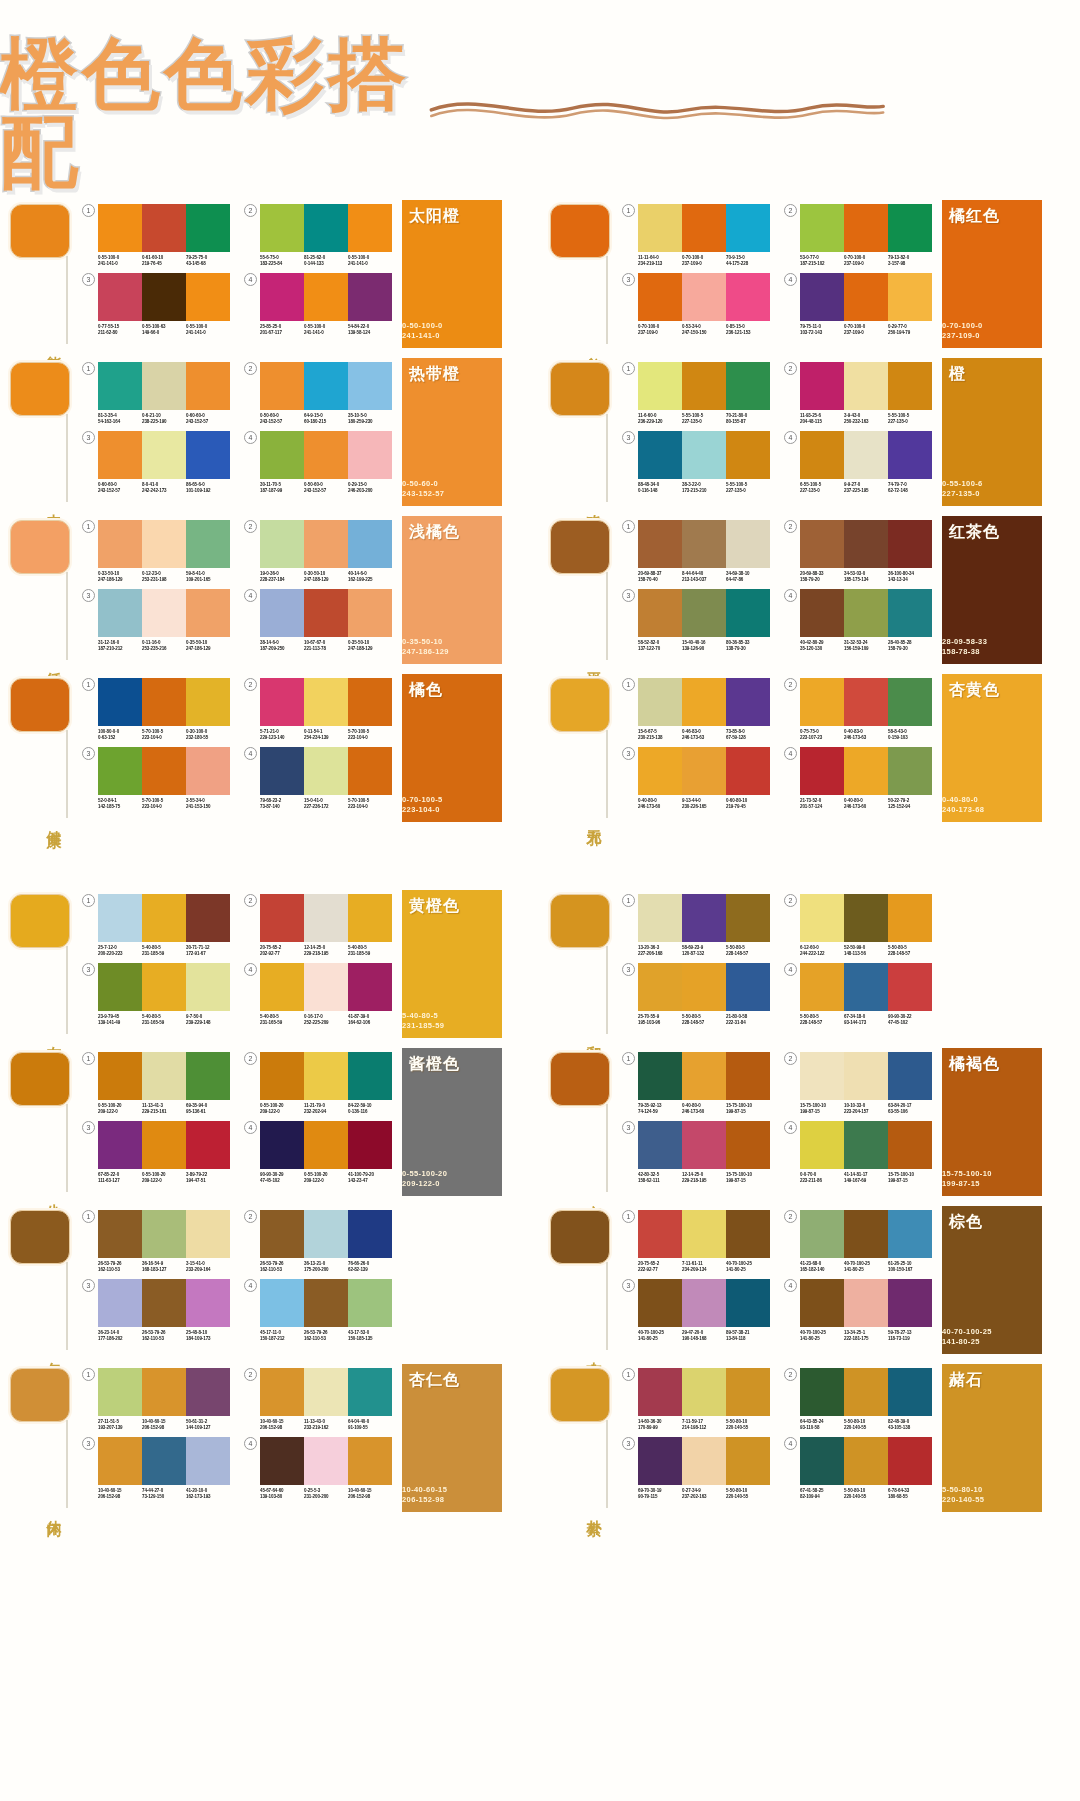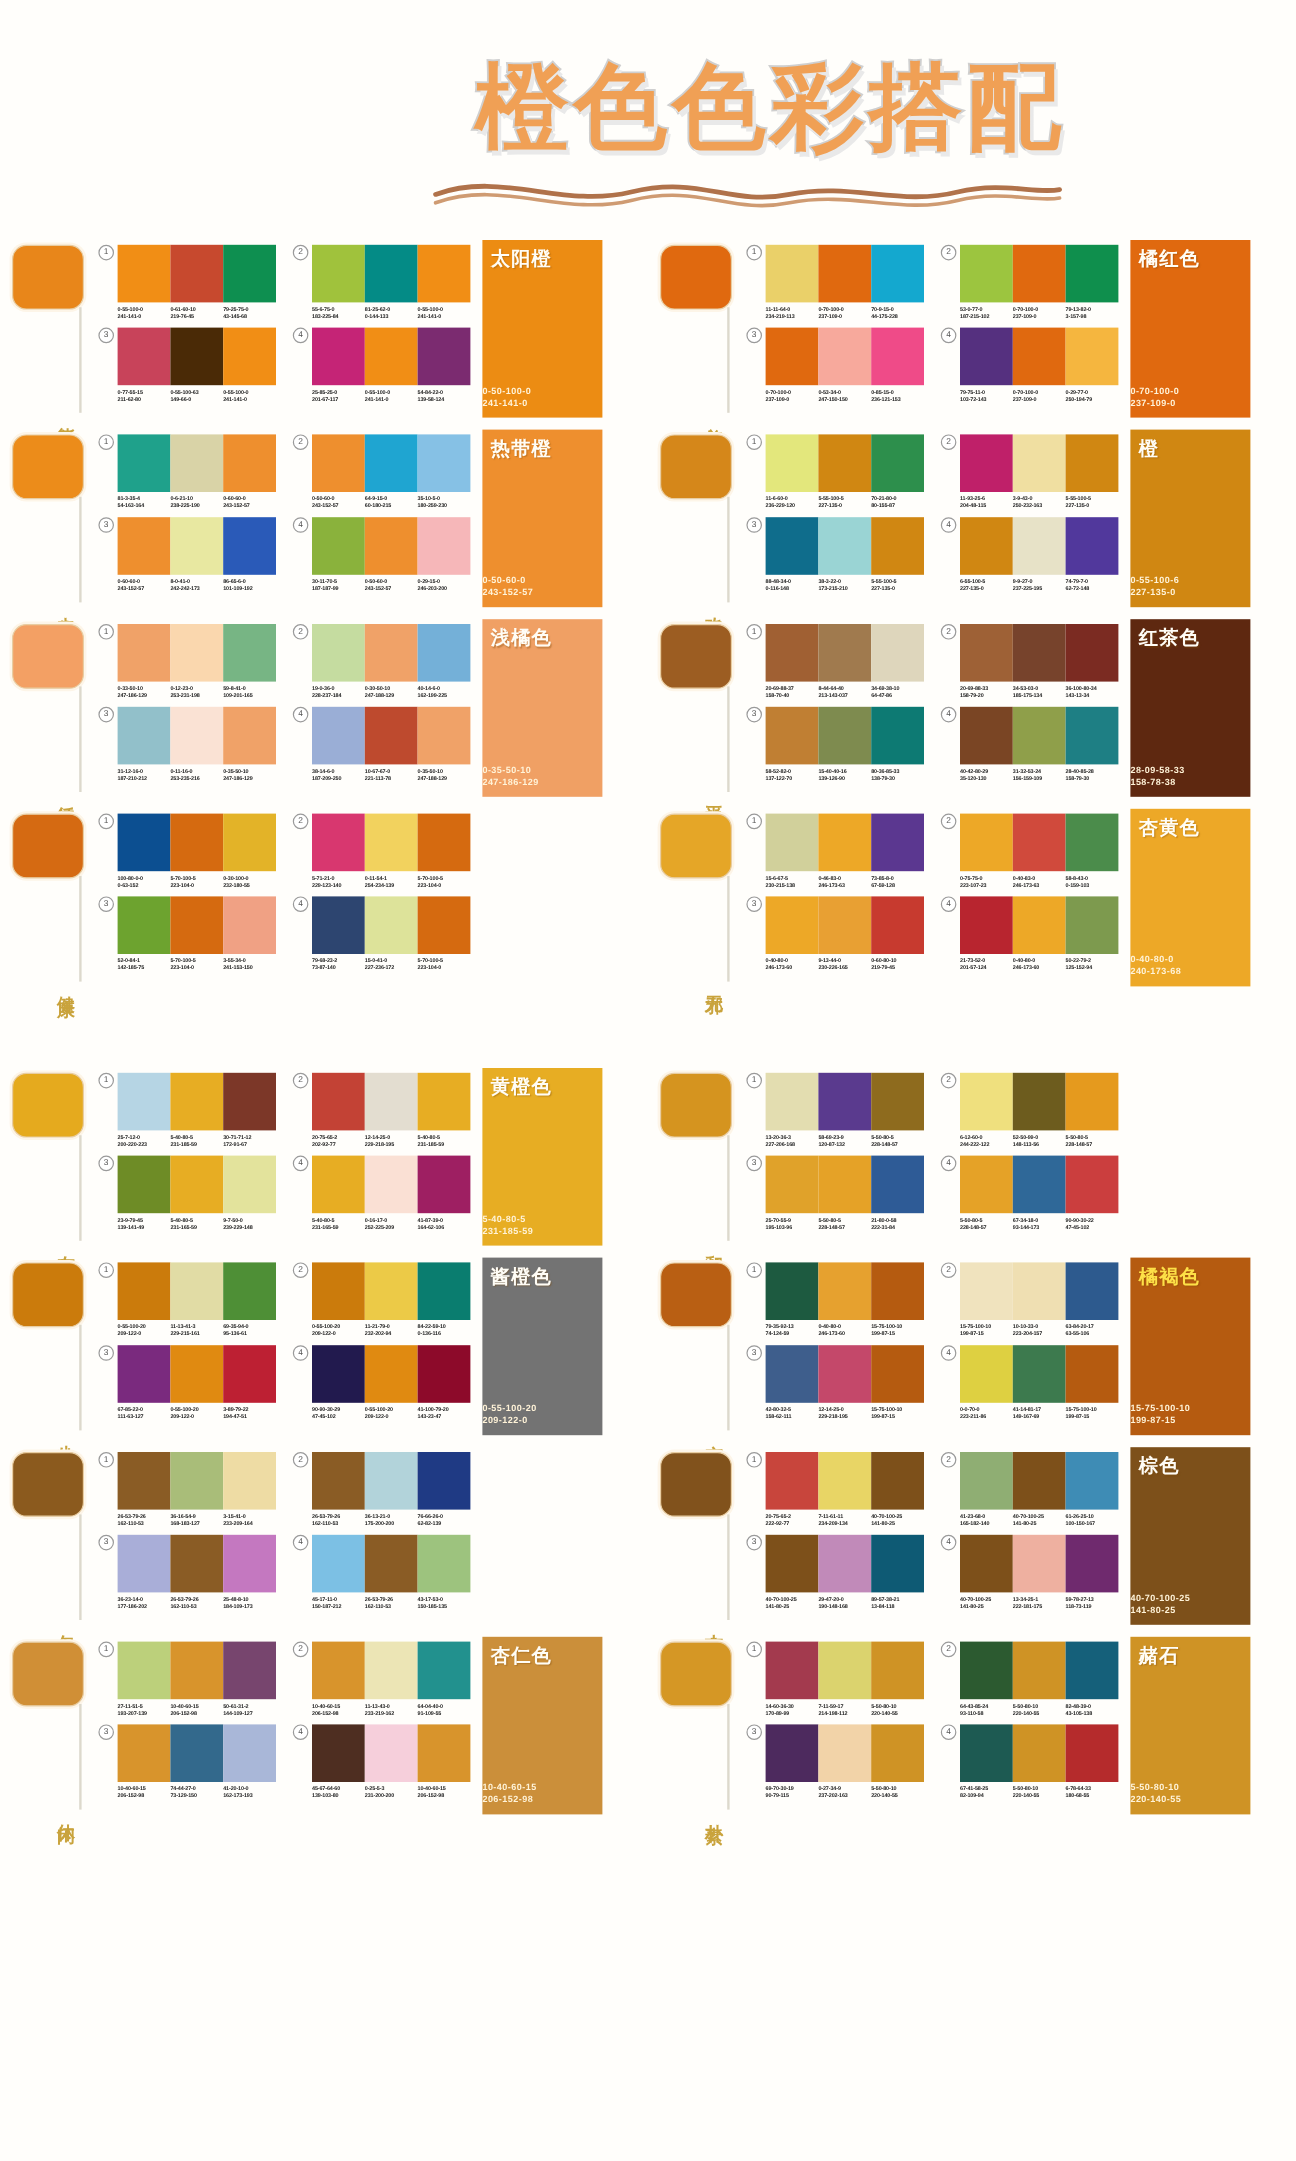--- a/index.html
+++ b/index.html
@@ -6,22 +6,22 @@
   body{
     width:1080px;height:1801px;
     background:#fffefb;
     font-family:"Liberation Sans","DejaVu Sans",sans-serif;
     overflow:hidden;
     position:relative;
   }
   
   #title-area{
     width:888px;height:200px;
-    display:flex;flex-direction:column;
-    align-items:flex-end;justify-content:center;
+    display:flex;flex-direction:row;
+    align-items:center;justify-content:center;
     position:relative;
   }
   #main-title{
     font-size:78px;font-weight:bold;
     color:#f0a055;
     letter-spacing:4px;
     -webkit-text-stroke:3px #cfcfcf;
     paint-order:stroke fill;
     text-shadow:3px 4px 0 #e9e9e9;
     line-height:1;
@@ -602,20 +602,27 @@
                     </div>
                     <div class="code">
                       <div>5-70-100-5</div>
                       <div>223-104-0</div>
                     </div>
                   </div>
                 </div>
               </div>
             </div>
           </div>
+          <div class="feature" style="background: rgb(213, 106, 16);">
+            <div class="feature-name" style="color: rgb(255, 253, 246);">橘色</div>
+            <div class="feature-code">
+              <div>0-70-100-5</div>
+              <div>223-104-0</div>
+            </div>
+          </div>
         </div>
       </div>
       <div class="column">
         <div class="palette-row">
           <div class="row-head">
             <div class="head-chip" style="background: rgb(224, 105, 15);"></div>
             <div class="head-stem"></div>
             <div class="head-label">美好</div>
           </div>
           <div class="combos">
@@ -1751,21 +1758,21 @@
                     <div class="code">
                       <div>15-75-100-10</div>
                       <div>199-87-15</div>
                     </div>
                   </div>
                 </div>
               </div>
             </div>
           </div>
           <div class="feature" style="background: rgb(181, 91, 16);">
-            <div class="feature-name" style="color: #fde047;">橘褐色</div>
+            <div class="feature-name" style="color: #ffffff;">橘褐色</div>
             <div class="feature-code">
               <div>15-75-100-10</div>
               <div>199-87-15</div>
             </div>
           </div>
         </div>
         <div class="palette-row">
           <div class="row-head">
             <div class="head-chip" style="background: rgb(129, 82, 28);"></div>
             <div class="head-stem"></div>

